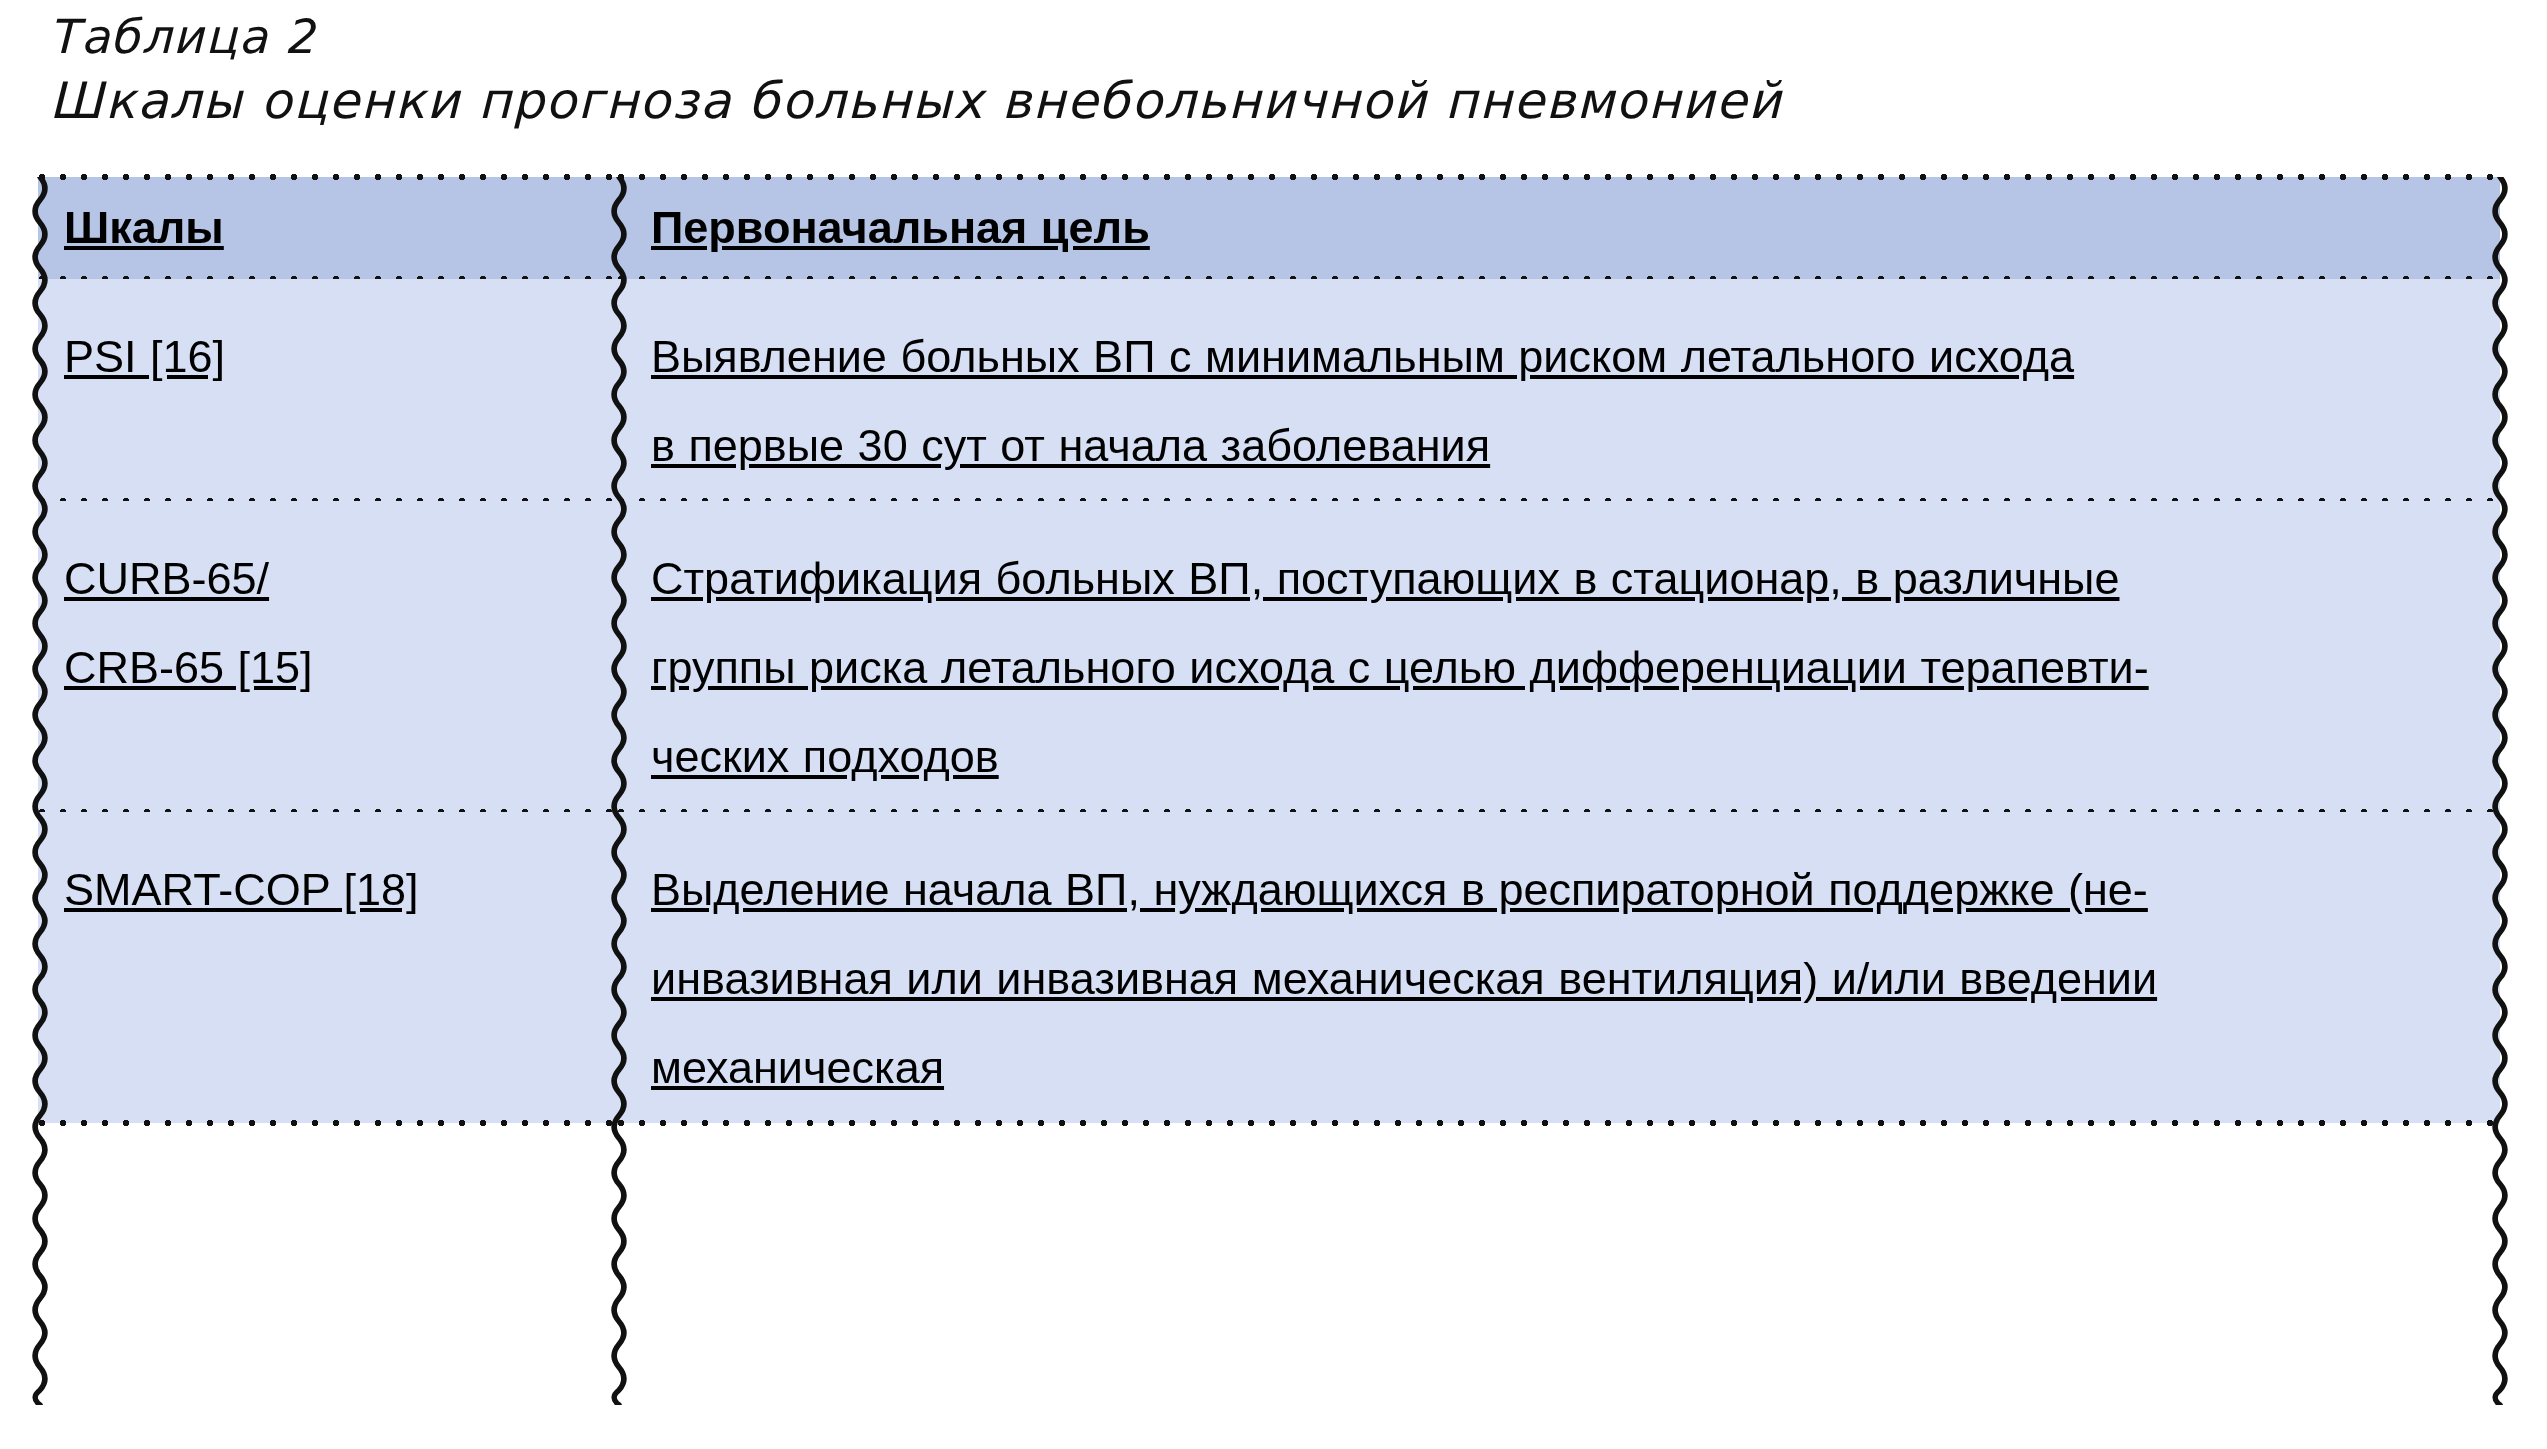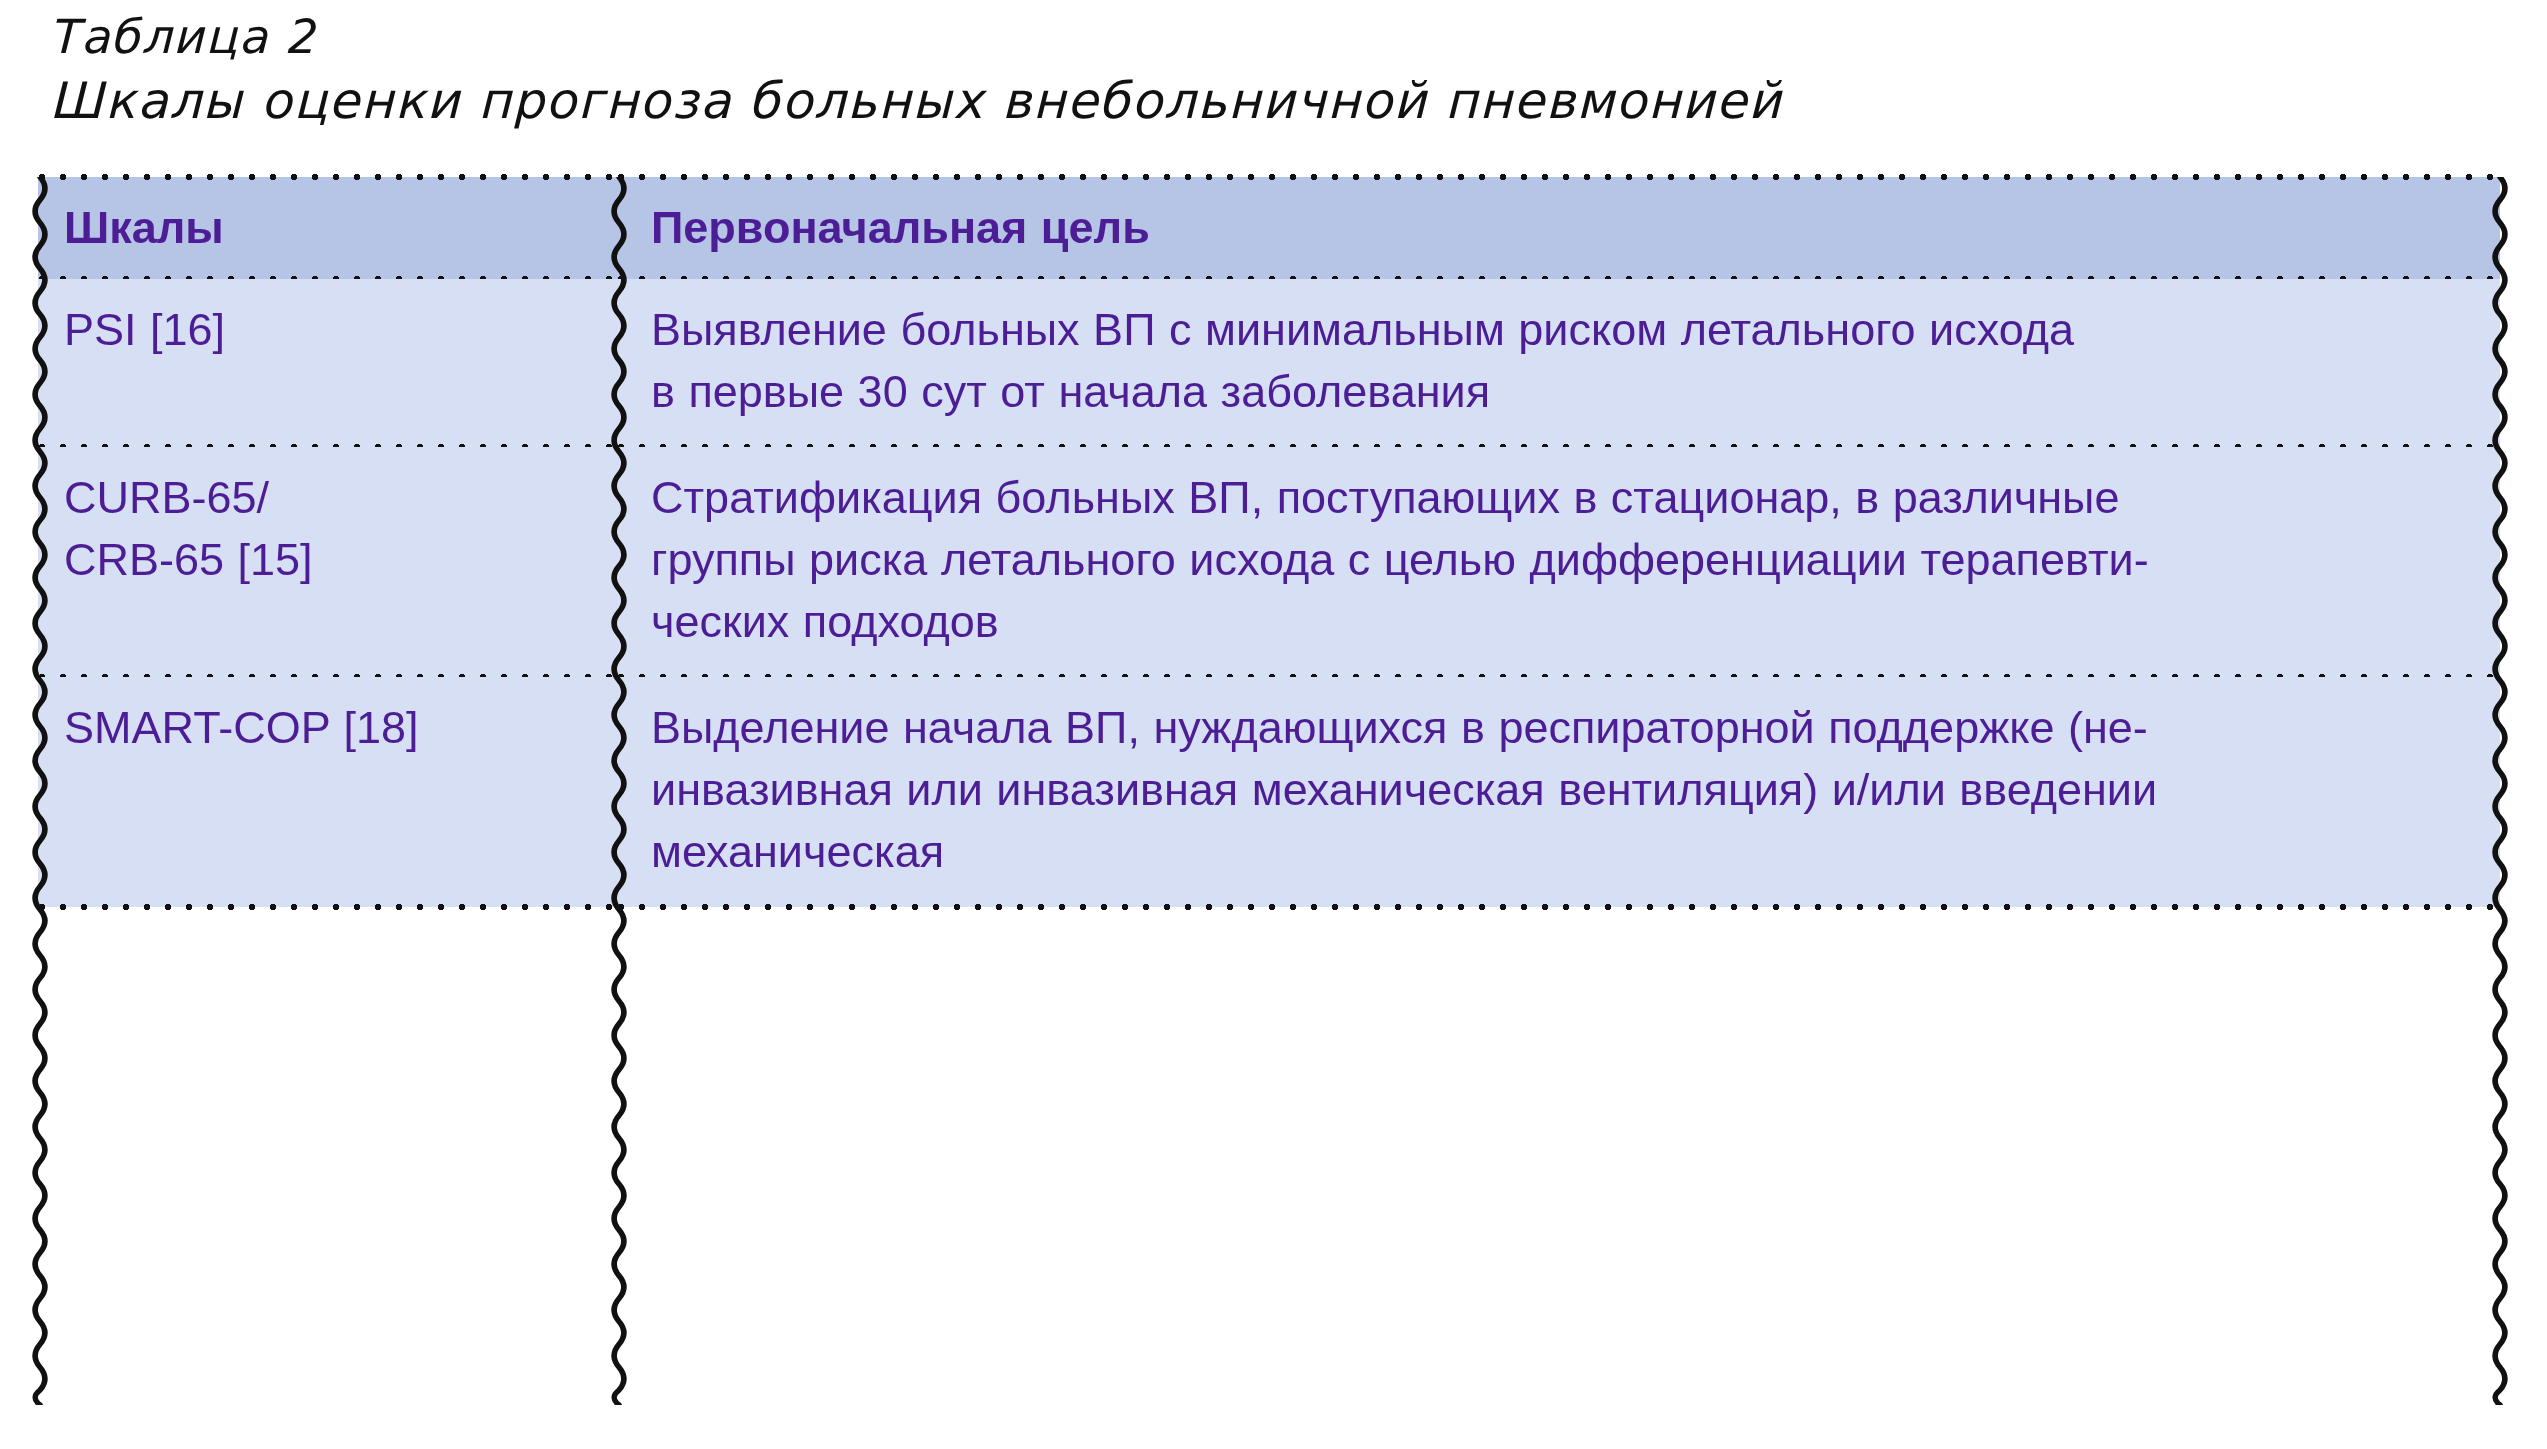--- a/index.html
+++ b/index.html
@@ -77,37 +77,38 @@
     text-align: left;
     padding: 0;
     background: #d6dff3;
     position: relative;
   }
 
   .cell-inner {
     padding: 20px 26px 24px 26px;
     font-size: 45px;
     line-height: 62px;
-    color: #4c1d95;
+    color: #000000;
     font-family: "Liberation Sans", sans-serif;
     font-weight: 400;
     word-spacing: 1px;
+    text-decoration: underline;
   }
   .header-row .cell-inner {
     font-weight: 700;
     padding-top: 22px;
     padding-bottom: 22px;
     font-size: 45px;
     line-height: 58px;
   }
   .cell-inner.goal {
     padding-left: 34px;
     padding-right: 30px;
   }
-  .cell-inner .ln { display: block; white-space: nowrap; }
+  .cell-inner .ln { display: block; white-space: nowrap; margin-top: 27px; }
   .cell-inner .ln.just { display: block; }
 
   
   .dotrow {
     position: absolute;
     left: 0;
     right: 0;
     bottom: -4px;
     height: 8px;
     pointer-events: none;

